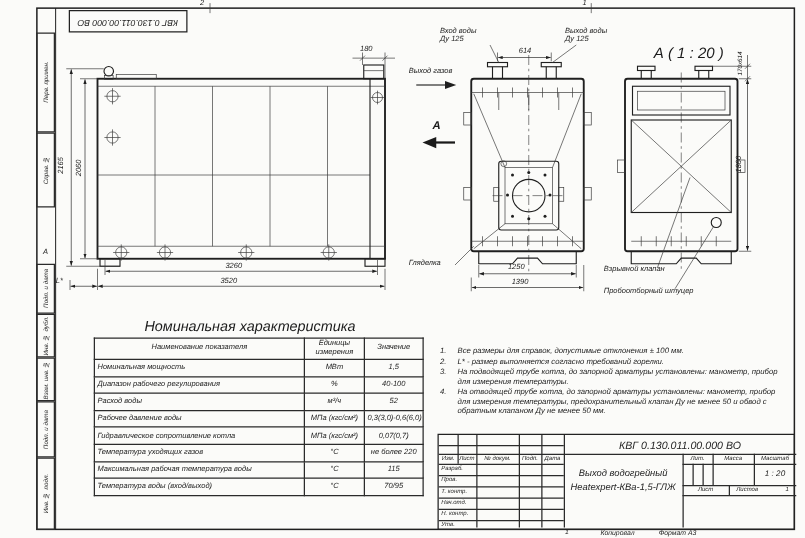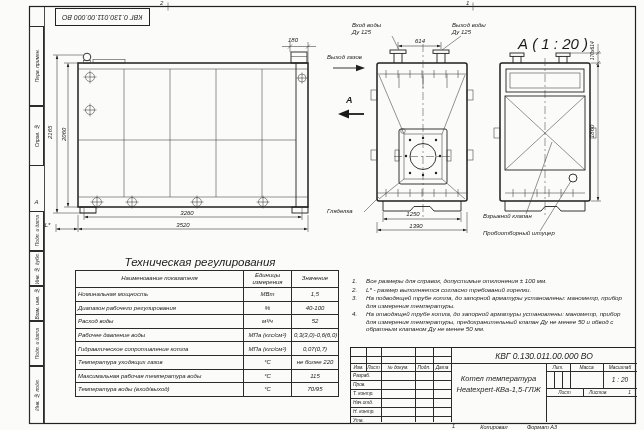--- a/index.html
+++ b/index.html
@@ -306,26 +306,26 @@
 <div class="lbl" style="left:352px;top:22px;font-size:6px">
   <div>Вход воды</div>
   <div>Ду 125</div>
 </div>
 <div class="lbl" style="left:452px;top:22px;font-size:6px">
   <div>Выход воды</div>
   <div>Ду 125</div>
 </div>
 <div class="lbl" style="left:327px;top:54px;font-size:6px">Выход газов</div>
 <div class="lbl" style="left:346px;top:96px;font-size:9px;font-weight:bold">А</div>
-<div class="lbl ctr" style="left:518px;top:36px;width:66px;font-size:15px">А ( 1 : 20 )</div>
+<div class="lbl ctr" style="left:518px;top:36px;width:66px;font-size:12px">А ( 1 : 20 )</div>
 <div class="lbl" style="left:327px;top:208px;font-size:6px">Гляделка</div>
 <div class="lbl" style="left:483px;top:213px;font-size:6px">Взрывной клапан</div>
 <div class="lbl" style="left:483px;top:230px;font-size:6px">Пробоотборный штуцер</div>
 
-<div class="lbl ctr" style="left:80px;top:256px;width:240px;font-size:11.5px">Техническая регулирования</div>
+<div class="lbl ctr" style="left:80px;top:256px;width:240px;font-size:11.5px">Номинальная характеристика</div>
 <table class="ttable abs" style="left:75px;top:270px">
   <colgroup>
       <col style="width:168px">
       <col style="width:48px">
       <col style="width:47px">
     </colgroup>
   <tbody>
       <tr class="hd">
     <td>Наименование показателя</td>
     <td>Единицы измерения</td>
@@ -428,21 +428,21 @@
 
   <div class="tcell lft" style="left:0;top:23px;width:30px;height:9px">Разраб.</div>
   <div class="tcell lft" style="left:0;top:32px;width:30px;height:9px">Пров.</div>
   <div class="tcell lft" style="left:0;top:41px;width:30px;height:9px">Т. контр.</div>
   <div class="tcell lft" style="left:0;top:50px;width:30px;height:9px">Нач.отд.</div>
   <div class="tcell lft" style="left:0;top:59px;width:30px;height:9px">Н. контр.</div>
   <div class="tcell lft" style="left:0;top:68px;width:30px;height:8px">Утв.</div>
 
   <div class="tb" style="left:100px;top:17px;width:95px;height:38px;display:flex;flex-direction:column;
        align-items:center;justify-content:center;font:italic 7.5px 'Liberation Sans',sans-serif;line-height:11px">
-    <div>Котел температура</div>
+    <div>Выход водогрейный</div>
     <div>Heatexpert-КВа-1,5-ГЛЖ</div>
   </div>
 
   <div class="tcell" style="left:195px;top:15px;width:24px;height:8px">Лит.</div>
   <div class="tcell" style="left:219px;top:15px;width:33px;height:8px">Масса</div>
   <div class="tcell" style="left:252px;top:15px;width:34px;height:8px">Масштаб</div>
   <div class="tcell" style="left:252px;top:23px;width:34px;height:17px;font-size:6.5px">1 : 20</div>
 
   <div class="tcell" style="left:195px;top:40px;width:37px;height:8px">Лист</div>
   <div class="tb" style="left:232px;top:40px;width:54px;height:8px;display:flex;align-items:center;

